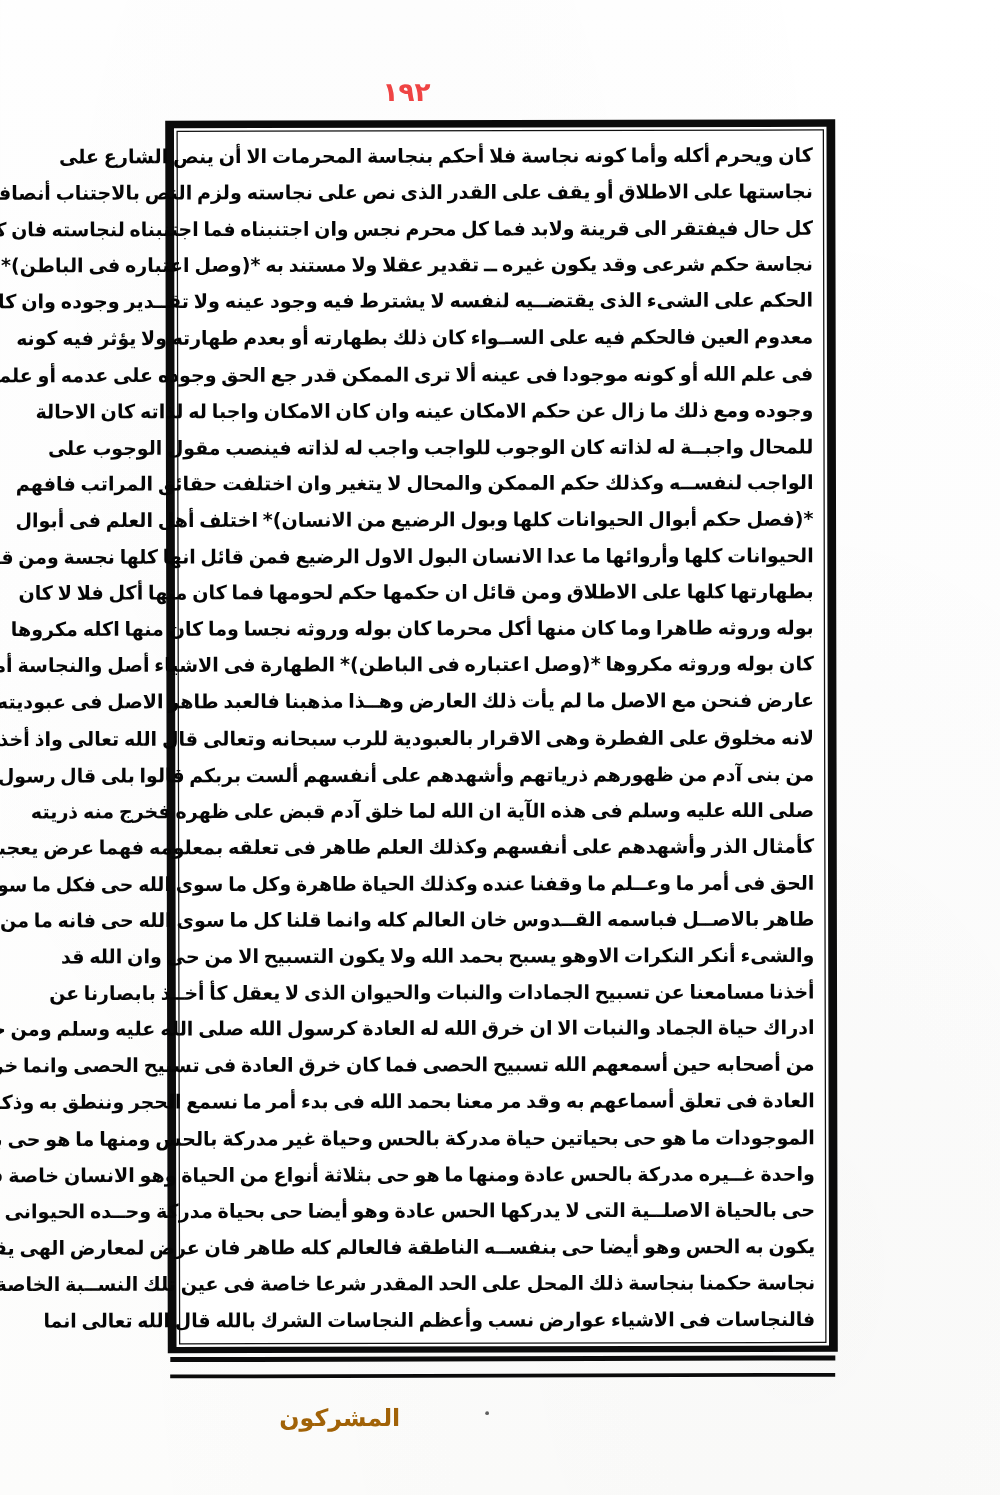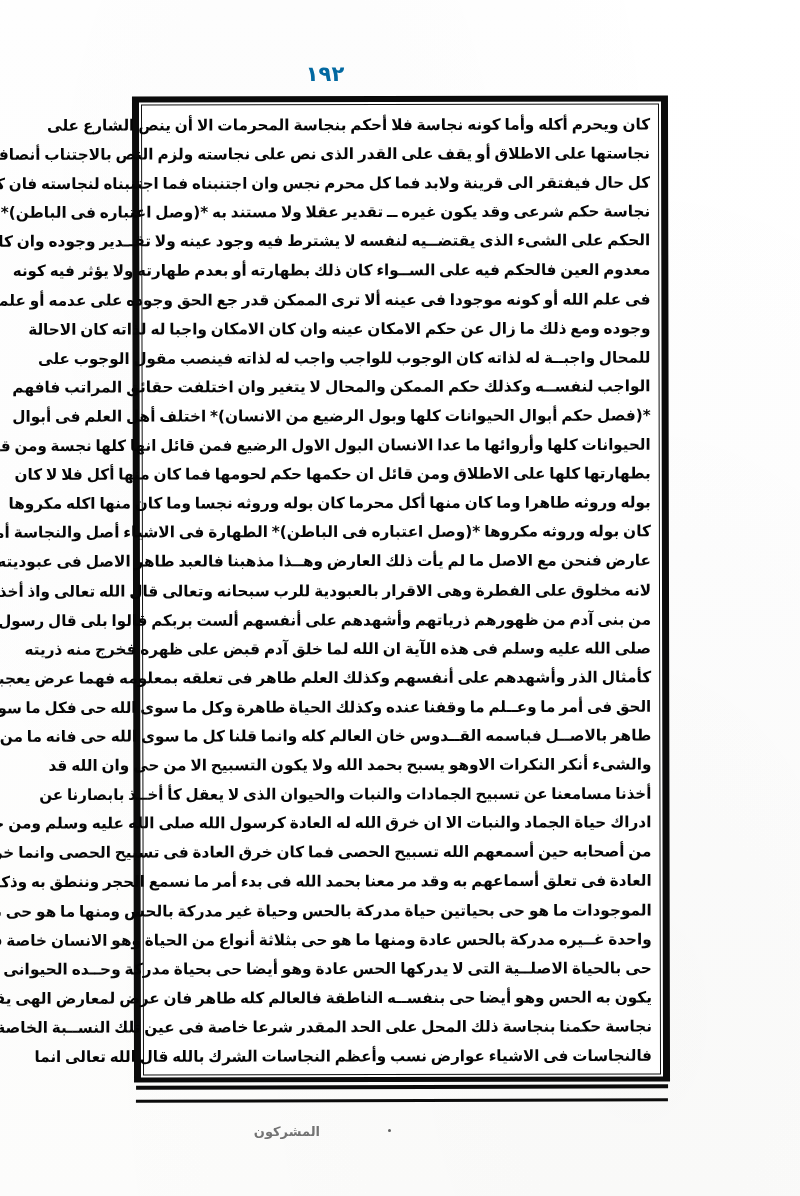--- a/index.html
+++ b/index.html
@@ -32,21 +32,21 @@
     position: absolute;
     top: 62px;
     left: 0;
     width: 688px;
     text-align: center;
     padding-right: 38px;
     box-sizing: border-box;
     font-family: "DejaVu Sans", sans-serif;
     font-size: 21px;
     font-weight: 700;
-    color: #0369a1;
+    color: #ef4444;
     letter-spacing: 0.5px;
     direction: rtl;
   }
 
   
   .text-frame {
     position: absolute;
     left: 133px;
     top: 96px;
     width: 536px;
@@ -117,23 +117,23 @@
     letter-spacing: -0.6px;
   }
 
   
   .catchword {
     position: absolute;
     top: 1124px;
     right: 480px;
     direction: rtl;
     font-family: "DejaVu Sans", sans-serif;
-    font-size: 13px;
+    font-size: 19px;
     font-weight: 700;
-    color: #737373;
+    color: #a16207;
     letter-spacing: -0.5px;
   }
 
   
   .speck {
     position: absolute;
     top: 1129px;
     left: 388px;
     width: 3px;
     height: 3px;

